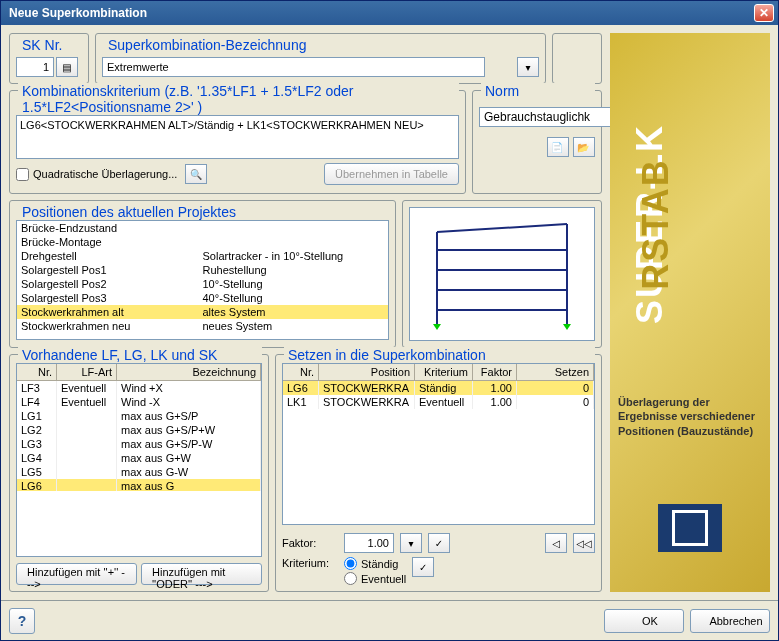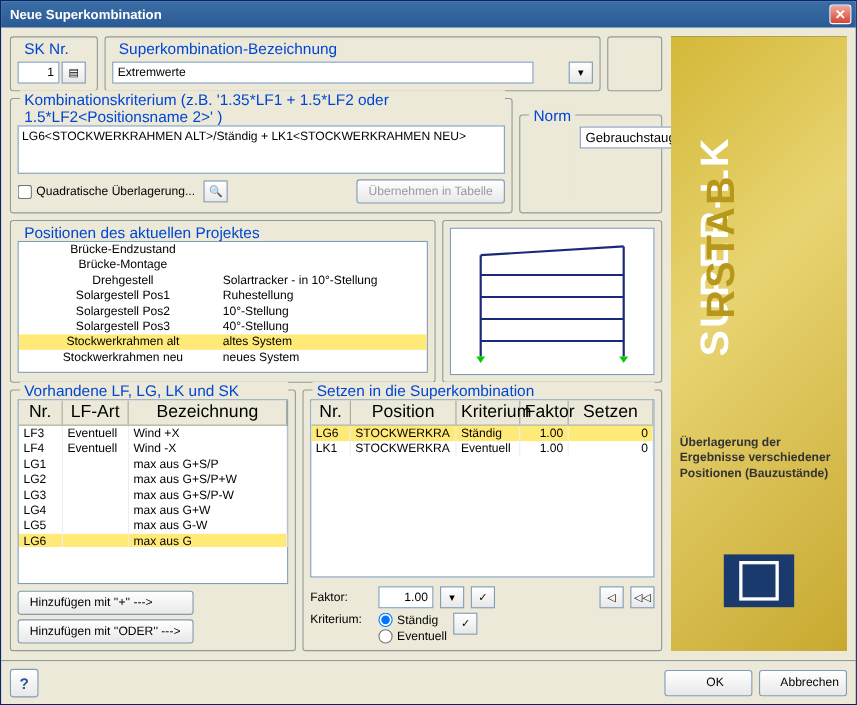--- a/index.html
+++ b/index.html
@@ -21,47 +21,47 @@
 .fieldset-label { font-size: 14px; color: #0046d5; margin-top: -14px; margin-left: 2px; background: #ece9d8; padding: 0 4px; display: inline-block; }
 .row1 { display: flex; gap: 6px; }
 .sk-nr-box { width: 80px; }
 .sk-bez-box { flex: 1; }
 input[type="text"], select { border: 1px solid #7f9db9; background: #fff; padding: 2px 4px; font-family: inherit; font-size: 11px; height: 20px; }
 .sk-input { width: 38px; text-align: right; }
 .icon-btn { width: 22px; height: 20px; border: 1px solid #7f9db9; background: linear-gradient(to bottom, #fff, #e8e8e8); cursor: pointer; display: inline-flex; align-items: center; justify-content: center; font-size: 10px; }
 .row2 { display: flex; gap: 6px; }
 .krit-box { flex: 1; }
 .krit-textarea { width: 100%; height: 44px; border: 1px solid #7f9db9; background: #fff; padding: 3px; font-family: inherit; font-size: 11px; resize: none; }
-.norm-side { width: 130px; display: flex; gap: 4px; margin-top: 15px; }
+.norm-side { width: 130px; display: flex; flex-direction: column; gap: 4px; }
 .norm-btns { display: flex; gap: 4px; justify-content: flex-end; margin-top: 6px; }
 .row3 { display: flex; align-items: center; gap: 8px; padding: 2px 0; }
 .checkbox-row { display: flex; align-items: center; gap: 4px; }
 input[type="checkbox"],input[type="radio"]{ margin: 0; }
 .btn { border: 1px solid #7f9db9; background: linear-gradient(to bottom, #fff, #e8e8e8); padding: 2px 10px; font-family: inherit; font-size: 11px; cursor: pointer; border-radius: 3px; height: 22px; }
 .btn:disabled { color: #999; }
 .row4 { display: flex; gap: 6px; }
 .pos-box { flex: 1; }
 .vis-box { width: 200px; }
 .pos-list { height: 120px; border: 1px solid #7f9db9; background: #fff; overflow-y: auto; }
 .pos-row { display: flex; padding: 1px 4px; cursor: pointer; }
 .pos-row.selected { background: #ffea77; }
-.pos-col1 { width: 50%; text-align: center; }
+.pos-col1 { width: 50%; }
 .pos-col2 { width: 50%; }
 .vis-canvas { height: 134px; border: 1px solid #7f9db9; background: #fff; display: flex; align-items: center; justify-content: center; }
 .row5 { display: flex; gap: 6px; flex: 1; }
 .lf-box { width: 260px; display: flex; flex-direction: column; }
 .setzen-box { flex: 1; display: flex; flex-direction: column; }
 .table-wrap { border: 1px solid #7f9db9; background: #fff; flex: 1; overflow: hidden; }
 .table-head { display: flex; background: #ece9d8; border-bottom: 1px solid #aca899; }
-.th { padding: 2px 4px; border-right: 1px solid #aca899; font-size: 16px; text-align: center; }
+.th { padding: 2px 4px; border-right: 1px solid #aca899; font-size: 11px; text-align: right; }
 .table-body { overflow-y: auto; height: 110px; }
 .tr { display: flex; cursor: pointer; }
 .tr.selected { background: #ffea77; }
 .td { padding: 1px 4px; border-right: 1px solid #eee; font-size: 11px; white-space: nowrap; overflow: hidden; }
-.lf-btns { display: flex; flex-direction: column; gap: 4px; margin-top: 6px; }
+.lf-btns { display: flex; gap: 4px; margin-top: 6px; }
 .setzen-controls { margin-top: 8px; display: flex; flex-direction: column; gap: 4px; }
 .ctrl-row { display: flex; align-items: center; gap: 6px; }
 .ctrl-label { width: 56px; }
 .radio-group { display: flex; flex-direction: column; gap: 2px; }
 .radio-row { display: flex; align-items: center; gap: 4px; }
 .footer { height: 40px; border-top: 1px solid #919b9c; display: flex; align-items: center; padding: 0 8px; gap: 6px; }
 .footer-spacer { flex: 1; }
 .help-btn { width: 26px; height: 26px; border: 1px solid #7f9db9; background: linear-gradient(to bottom, #fff, #e8e8e8); border-radius: 3px; cursor: pointer; display: flex; align-items: center; justify-content: center; color: #2a5a95; font-weight: bold; font-size: 14px; }
 .main-btn { min-width: 80px; height: 24px; border: 1px solid #7f9db9; background: linear-gradient(to bottom, #fff, #e8e8e8); font-family: Liberation Sans, sans-serif; font-size: 11px; cursor: pointer; border-radius: 3px; padding-left: 12px; }
 svg.structure { width: 170px; height: 120px; }

